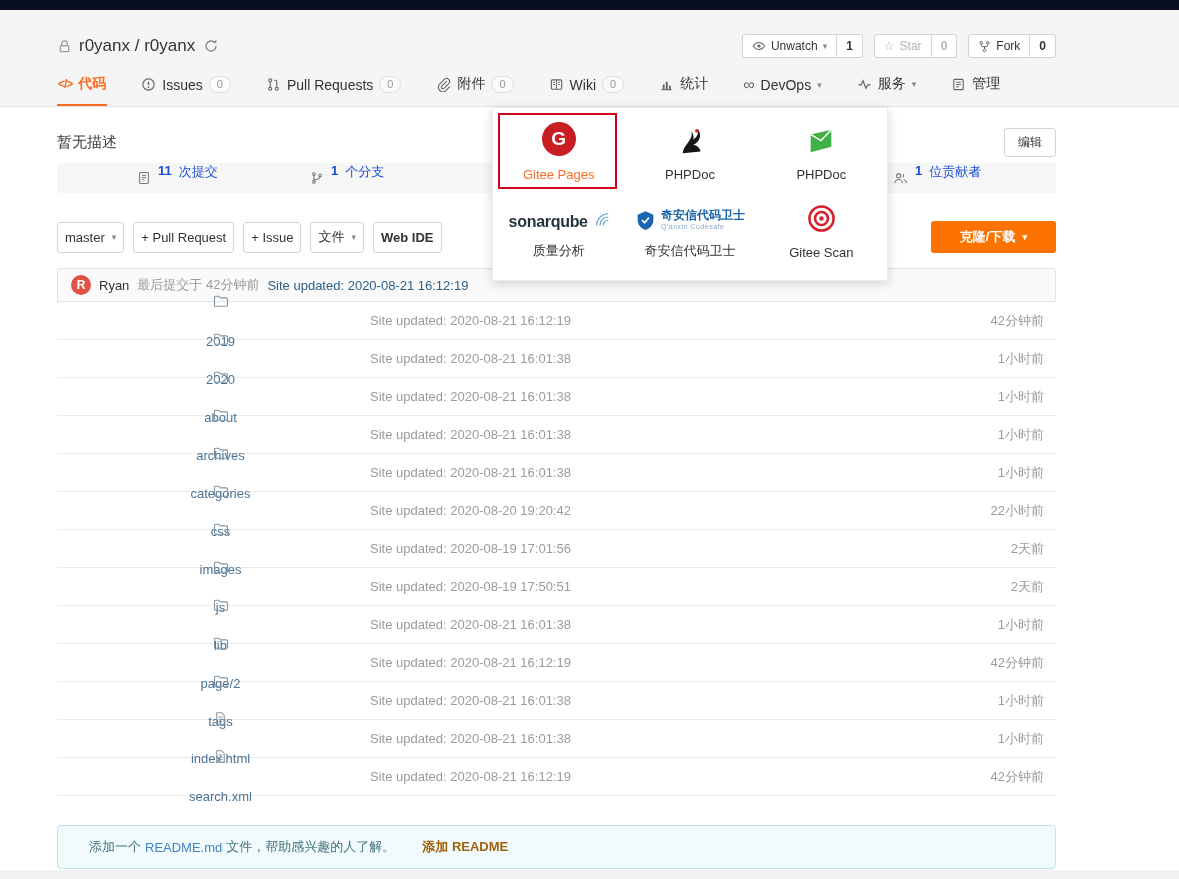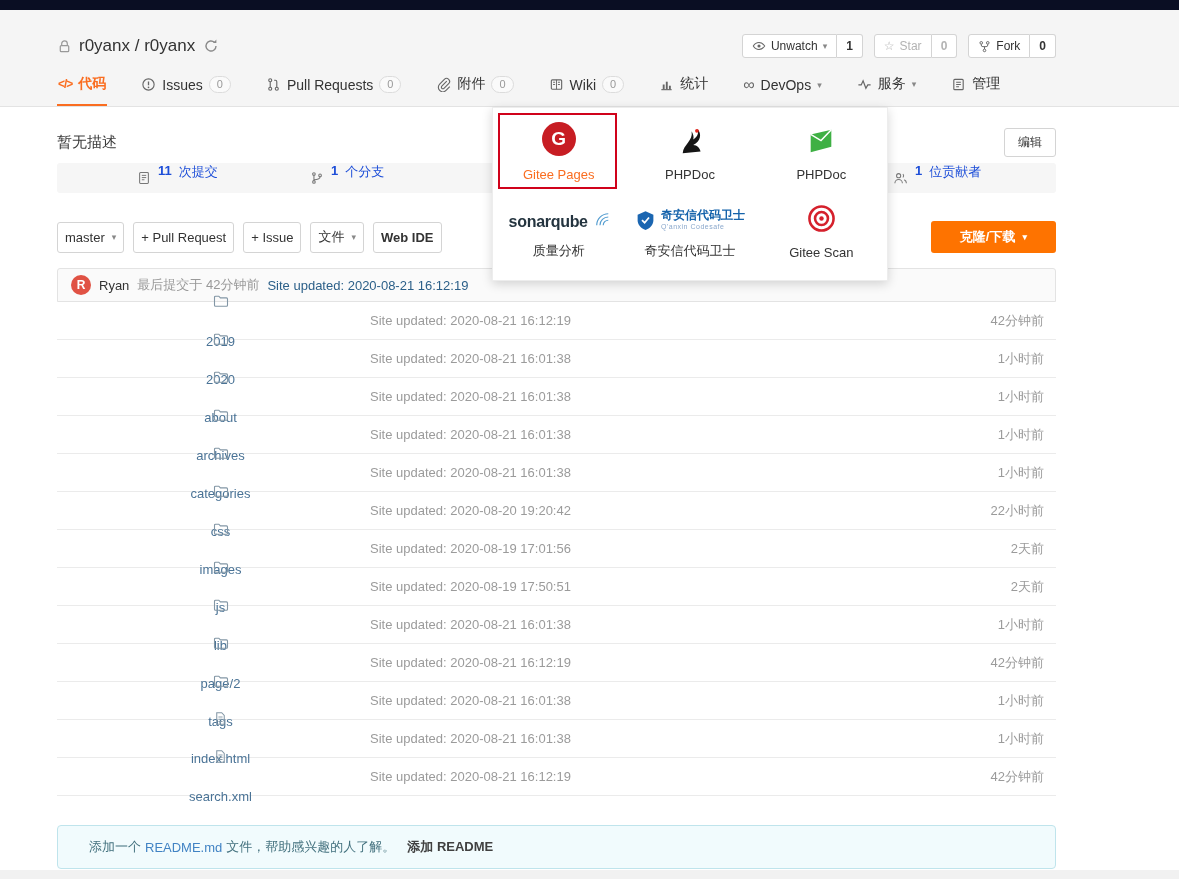--- a/index.html
+++ b/index.html
@@ -78,21 +78,21 @@
   .fname { width:313px; display:flex; align-items:center; gap:25px; padding-left:14px;flex-direction:column; }
   .flink { color:#4a7396; cursor:pointer; }
   .fmsg { flex:1; color:#9b9b9b; cursor:pointer; overflow:hidden; white-space:nowrap; }
   .ftime { color:#9b9b9b; padding-right:12px; white-space:nowrap; }
 
   
   .banner { margin-top:29px; height:44px; border:1px solid #bfe4ec; background:#f1fbfd;
             border-radius:4px; display:flex; align-items:center; padding-left:31px;
             font-size:13px; color:#44727f; gap:4px; }
   .banner a { color:#4183c4; cursor:pointer; text-decoration:none; }
-  .banner .action { font-weight:bold; color:#404040; margin-left:8px; }
+  .banner .action { font-weight:bold; color:#a16207; margin-left:23px; }
 
   .footer-strip { position:absolute; left:0; bottom:0; width:100%; height:9px; background:#f1f1f1; }
 
   
   .services-menu { position:absolute; left:492px; top:107px; width:396px; background:#fff;
                    border:1px solid #ededed; box-shadow:0 3px 10px rgba(0,0,0,.16); z-index:50;
                    display:grid; grid-template-columns:repeat(3,1fr); padding:4px 0 12px; }
   .svc { display:flex; flex-direction:column; align-items:center; justify-content:flex-end;
          padding:10px 0 8px; gap:11px; cursor:pointer; min-height:78px; }
   .svc-label { font-size:13px; color:#333; }

